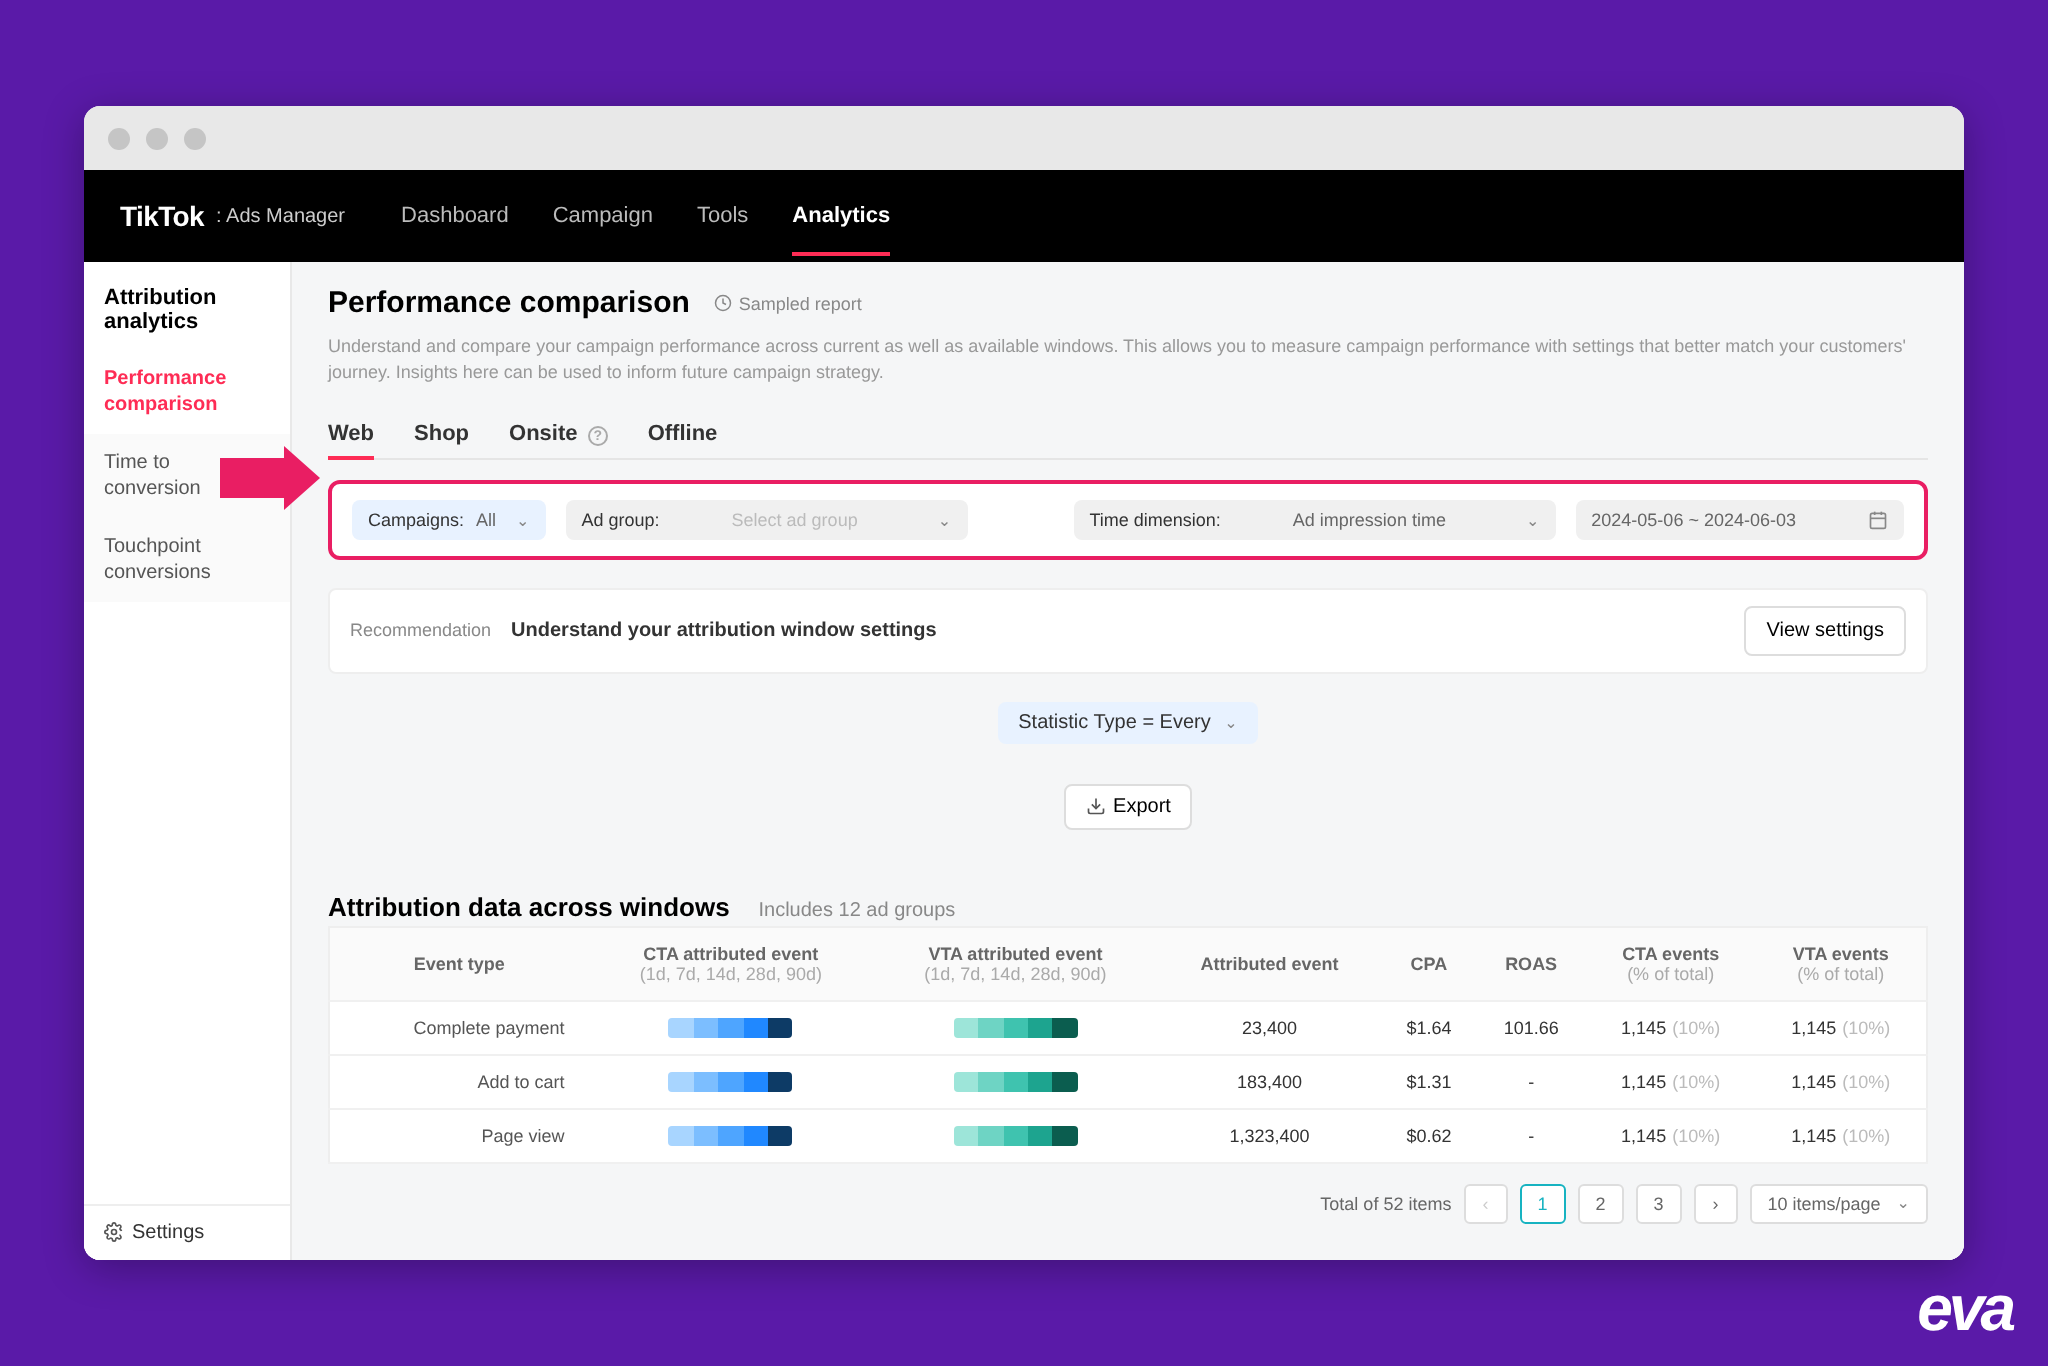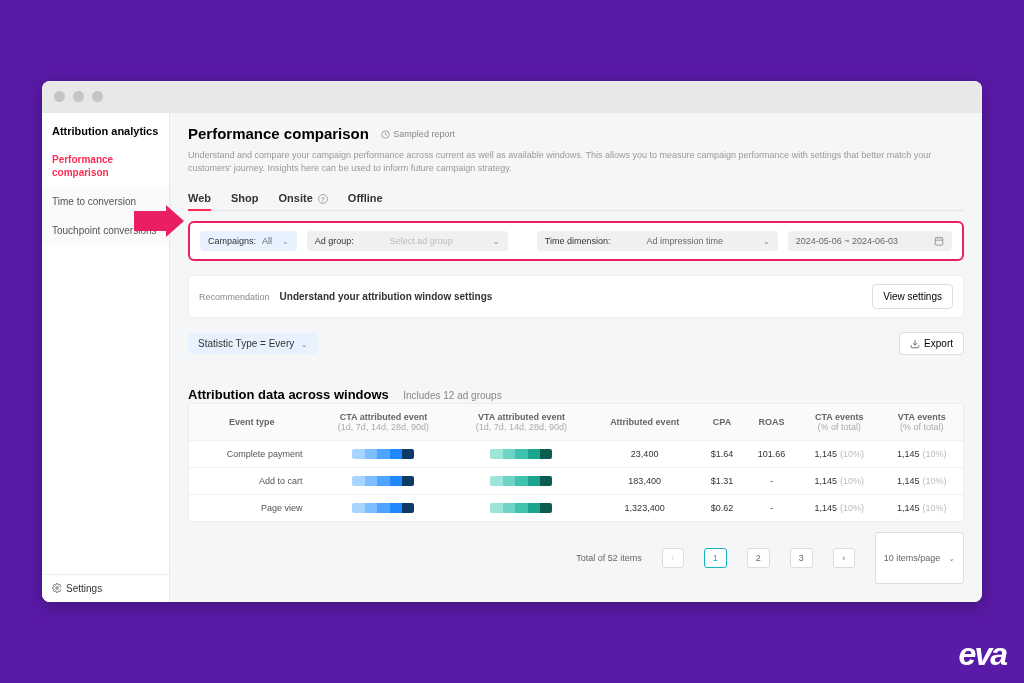--- a/index.html
+++ b/index.html
@@ -9,21 +9,21 @@
 .dot { width: 11px; height: 11px; border-radius: 50%; background: #c5c5c5; }
 .app-content { background: #fff; }
 .top-nav { background: #000; color: #fff; display: flex; align-items: center; padding: 0 18px; height: 46px; }
 .brand { font-weight: 700; font-size: 14px; margin-right: 6px; letter-spacing: -0.3px; }
 .brand-sub { font-size: 10px; color: #ccc; margin-right: 28px; }
 .nav-links { display: flex; gap: 22px; }
 .nav-link { font-size: 11px; color: #bbb; cursor: pointer; padding: 14px 0; position: relative; }
 .nav-link.active { color: #fff; font-weight: 600; }
 .nav-link.active::after { content: ''; position: absolute; bottom: 0; left: 0; right: 0; height: 2px; background: #fe2c55; }
 .main-layout { display: flex; background: #f5f6f7; }
-.sidebar { width: 128px; background: #fff; border-right: 1px solid #e8e8e8; display: flex; flex-direction: column; }
+.sidebar { width: 104px; background: #fff; border-right: 1px solid #e8e8e8; display: flex; flex-direction: column; }
 .sidebar-title { font-size: 11px; font-weight: 700; padding: 12px 10px 8px; color: #000; }
 .sidebar-item { font-size: 10px; padding: 8px 10px; color: #555; cursor: pointer; line-height: 1.3; }
 .sidebar-item.active { color: #fe2c55; font-weight: 600; background: #fff; }
 .sidebar-item:not(.active) { background: #fafafa; }
 .sidebar-bottom { margin-top: auto; padding: 8px 10px; border-top: 1px solid #eee; font-size: 10px; color: #333; display: flex; align-items: flex-start; gap: 4px; }
 .content { flex: 1; padding: 12px 18px 18px; position: relative; }
 .page-title { font-size: 15px; font-weight: 700; display: inline-block; margin-right: 8px; }
 .sampled { font-size: 9px; color: #888; display: inline-flex; align-items: center; gap: 3px; }
 .page-desc { font-size: 9px; color: #999; margin: 6px 0 12px; line-height: 1.4; }
 .sub-tabs { display: flex; gap: 20px; border-bottom: 1px solid #e5e5e5; margin-bottom: 10px; }
@@ -38,55 +38,65 @@
 .filter-pill.grey { background: #f0f0f0; gap: 36px; }
 .filter-label { color: #333; }
 .filter-value { color: #666; }
 .filter-placeholder { color: #bbb; }
 .chev { font-size: 8px; color: #888; margin-left: 4px; }
 .spacer { flex: 1; }
 .rec-bar { display: flex; align-items: center; gap: 10px; margin: 14px 0; background: #fff; border: 1px solid #eee; border-radius: 4px; padding: 8px 10px; }
 .rec-label { font-size: 9px; color: #888; }
 .rec-text { font-size: 10px; font-weight: 600; color: #333; }
 .view-settings-btn { background: #fff; border: 1px solid #ddd; padding: 6px 10px; border-radius: 4px; font-size: 10px; cursor: pointer; }
-.stat-row { display: flex; align-items: center; gap: 10px; margin-bottom: 30px; }
+.stat-row { display: flex; align-items: center; gap: 10px; margin-bottom: 30px; flex-direction: column; }
 .stat-pill { background: #e8f2ff; padding: 5px 10px; border-radius: 4px; font-size: 10px; color: #333; }
 .export-btn { background: #fff; border: 1px solid #ddd; padding: 5px 10px; border-radius: 4px; font-size: 10px; cursor: pointer; display: flex; align-items: center; gap: 4px; }
 .section-title { font-size: 13px; font-weight: 700; display: inline-block; }
 .section-sub { font-size: 10px; color: #888; margin-left: 10px; }
 .section-desc { font-size: 9px; color: #999; margin: 6px 0 12px; line-height: 1.4; }
 .data-table { width: 100%; border-collapse: collapse; background: #fff; border: 1px solid #eee; border-radius: 4px; font-size: 9px; }
 .data-table th, .data-table td { padding: 8px 6px; text-align: center; border-bottom: 1px solid #f0f0f0; }
 .data-table th { color: #666; font-weight: 600; background: #fafafa; }
 .data-table .group-header th { font-size: 10px; font-weight: 700; color: #333; border-bottom: 1px solid #e5e5e5; }
 .data-table td { color: #333; }
 .data-table td:first-child { text-align: right; padding-right: 12px; color: #555; }
 .bar-viz { display: flex; width: 62px; height: 10px; margin: 0 auto; border-radius: 2px; overflow: hidden; }
 .bar-viz span { flex: 1; }
 .bar-blue span:nth-child(1){background:#a8d5ff;} .bar-blue span:nth-child(2){background:#7cbeff;} .bar-blue span:nth-child(3){background:#4ea5ff;} .bar-blue span:nth-child(4){background:#2088ff;} .bar-blue span:nth-child(5){background:#0d3b66;}
 .bar-teal span:nth-child(1){background:#9de5d9;} .bar-teal span:nth-child(2){background:#6ed4c4;} .bar-teal span:nth-child(3){background:#3fc3af;} .bar-teal span:nth-child(4){background:#1da48f;} .bar-teal span:nth-child(5){background:#0b5d4f;}
 .pct { color: #bbb; margin-left: 3px; }
-.pagination { display: flex; align-items: center; gap: 20px; justify-content: flex-end; margin-top: 10px; font-size: 9px; color: #666; }
+.pagination { display: flex; align-items: center; gap: 6px; justify-content: flex-end; margin-top: 10px; font-size: 9px; color: #666; }
 .pg-btn { border: 1px solid #ddd; background: #fff; padding: 4px 8px; border-radius: 3px; cursor: pointer; font-size: 9px; min-width: 22px; text-align:center; }
 .pg-btn.active { border-color: #17b3c1; color: #17b3c1; }
 .pg-btn.disabled { color: #ccc; }
-.items-select { border: 1px solid #ddd; background: #fff; padding: 20px 8px; border-radius: 3px; font-size: 9px; display: flex; align-items: center; gap: 4px; }
+.items-select { border: 1px solid #ddd; background: #fff; padding: 4px 8px; border-radius: 3px; font-size: 9px; display: flex; align-items: center; gap: 4px; }
 .eva-logo { position: absolute; bottom: 10px; right: 18px; color: #fff; font-size: 32px; font-weight: 700; font-style: italic; letter-spacing: -2px; }
 .gear { display: inline-block; width: 10px; height: 10px; }
 </style>
 </head>
 <body>
 
 <div class="browser-frame">
   <div class="browser-bar">
     <div class="dot"></div>
     <div class="dot"></div>
     <div class="dot"></div>
   </div>
   <div class="app-content">
+    <div class="top-nav">
+      <span class="brand">TikTok</span>
+      <span class="brand-sub">: Ads Manager</span>
+      <div class="nav-links">
+        <span class="nav-link">Dashboard</span>
+        <span class="nav-link">Campaign</span>
+        <span class="nav-link">Tools</span>
+        <span class="nav-link active">Analytics</span>
+      </div>
+    </div>
     <div class="main-layout">
       <div class="sidebar">
         <div class="sidebar-title">Attribution analytics</div>
         <div class="sidebar-item active">Performance comparison</div>
         <div class="sidebar-item">Time to conversion</div>
         <div class="sidebar-item">Touchpoint conversions</div>
         <div class="sidebar-bottom">
           <svg class="gear" viewBox="0 0 24 24" fill="none" stroke="#555" stroke-width="2">
               <circle cx="12" cy="12" r="3"></circle>
               <path d="M19.4 15a1.65 1.65 0 0 0 .33 1.82l.06.06a2 2 0 1 1-2.83 2.83l-.06-.06a1.65 1.65 0 0 0-1.82-.33 1.65 1.65 0 0 0-1 1.51V21a2 2 0 1 1-4 0v-.09A1.65 1.65 0 0 0 9 19.4a1.65 1.65 0 0 0-1.82.33l-.06.06a2 2 0 1 1-2.83-2.83l.06-.06a1.65 1.65 0 0 0 .33-1.82 1.65 1.65 0 0 0-1.51-1H3a2 2 0 1 1 0-4h.09A1.65 1.65 0 0 0 4.6 9a1.65 1.65 0 0 0-.33-1.82l-.06-.06a2 2 0 1 1 2.83-2.83l.06.06a1.65 1.65 0 0 0 1.82.33H9a1.65 1.65 0 0 0 1-1.51V3a2 2 0 1 1 4 0v.09a1.65 1.65 0 0 0 1 1.51 1.65 1.65 0 0 0 1.82-.33l.06-.06a2 2 0 1 1 2.83 2.83l-.06.06a1.65 1.65 0 0 0-.33 1.82V9c.37.15.71.4 1 .72.29.31.51.68.66 1.08"></path>

